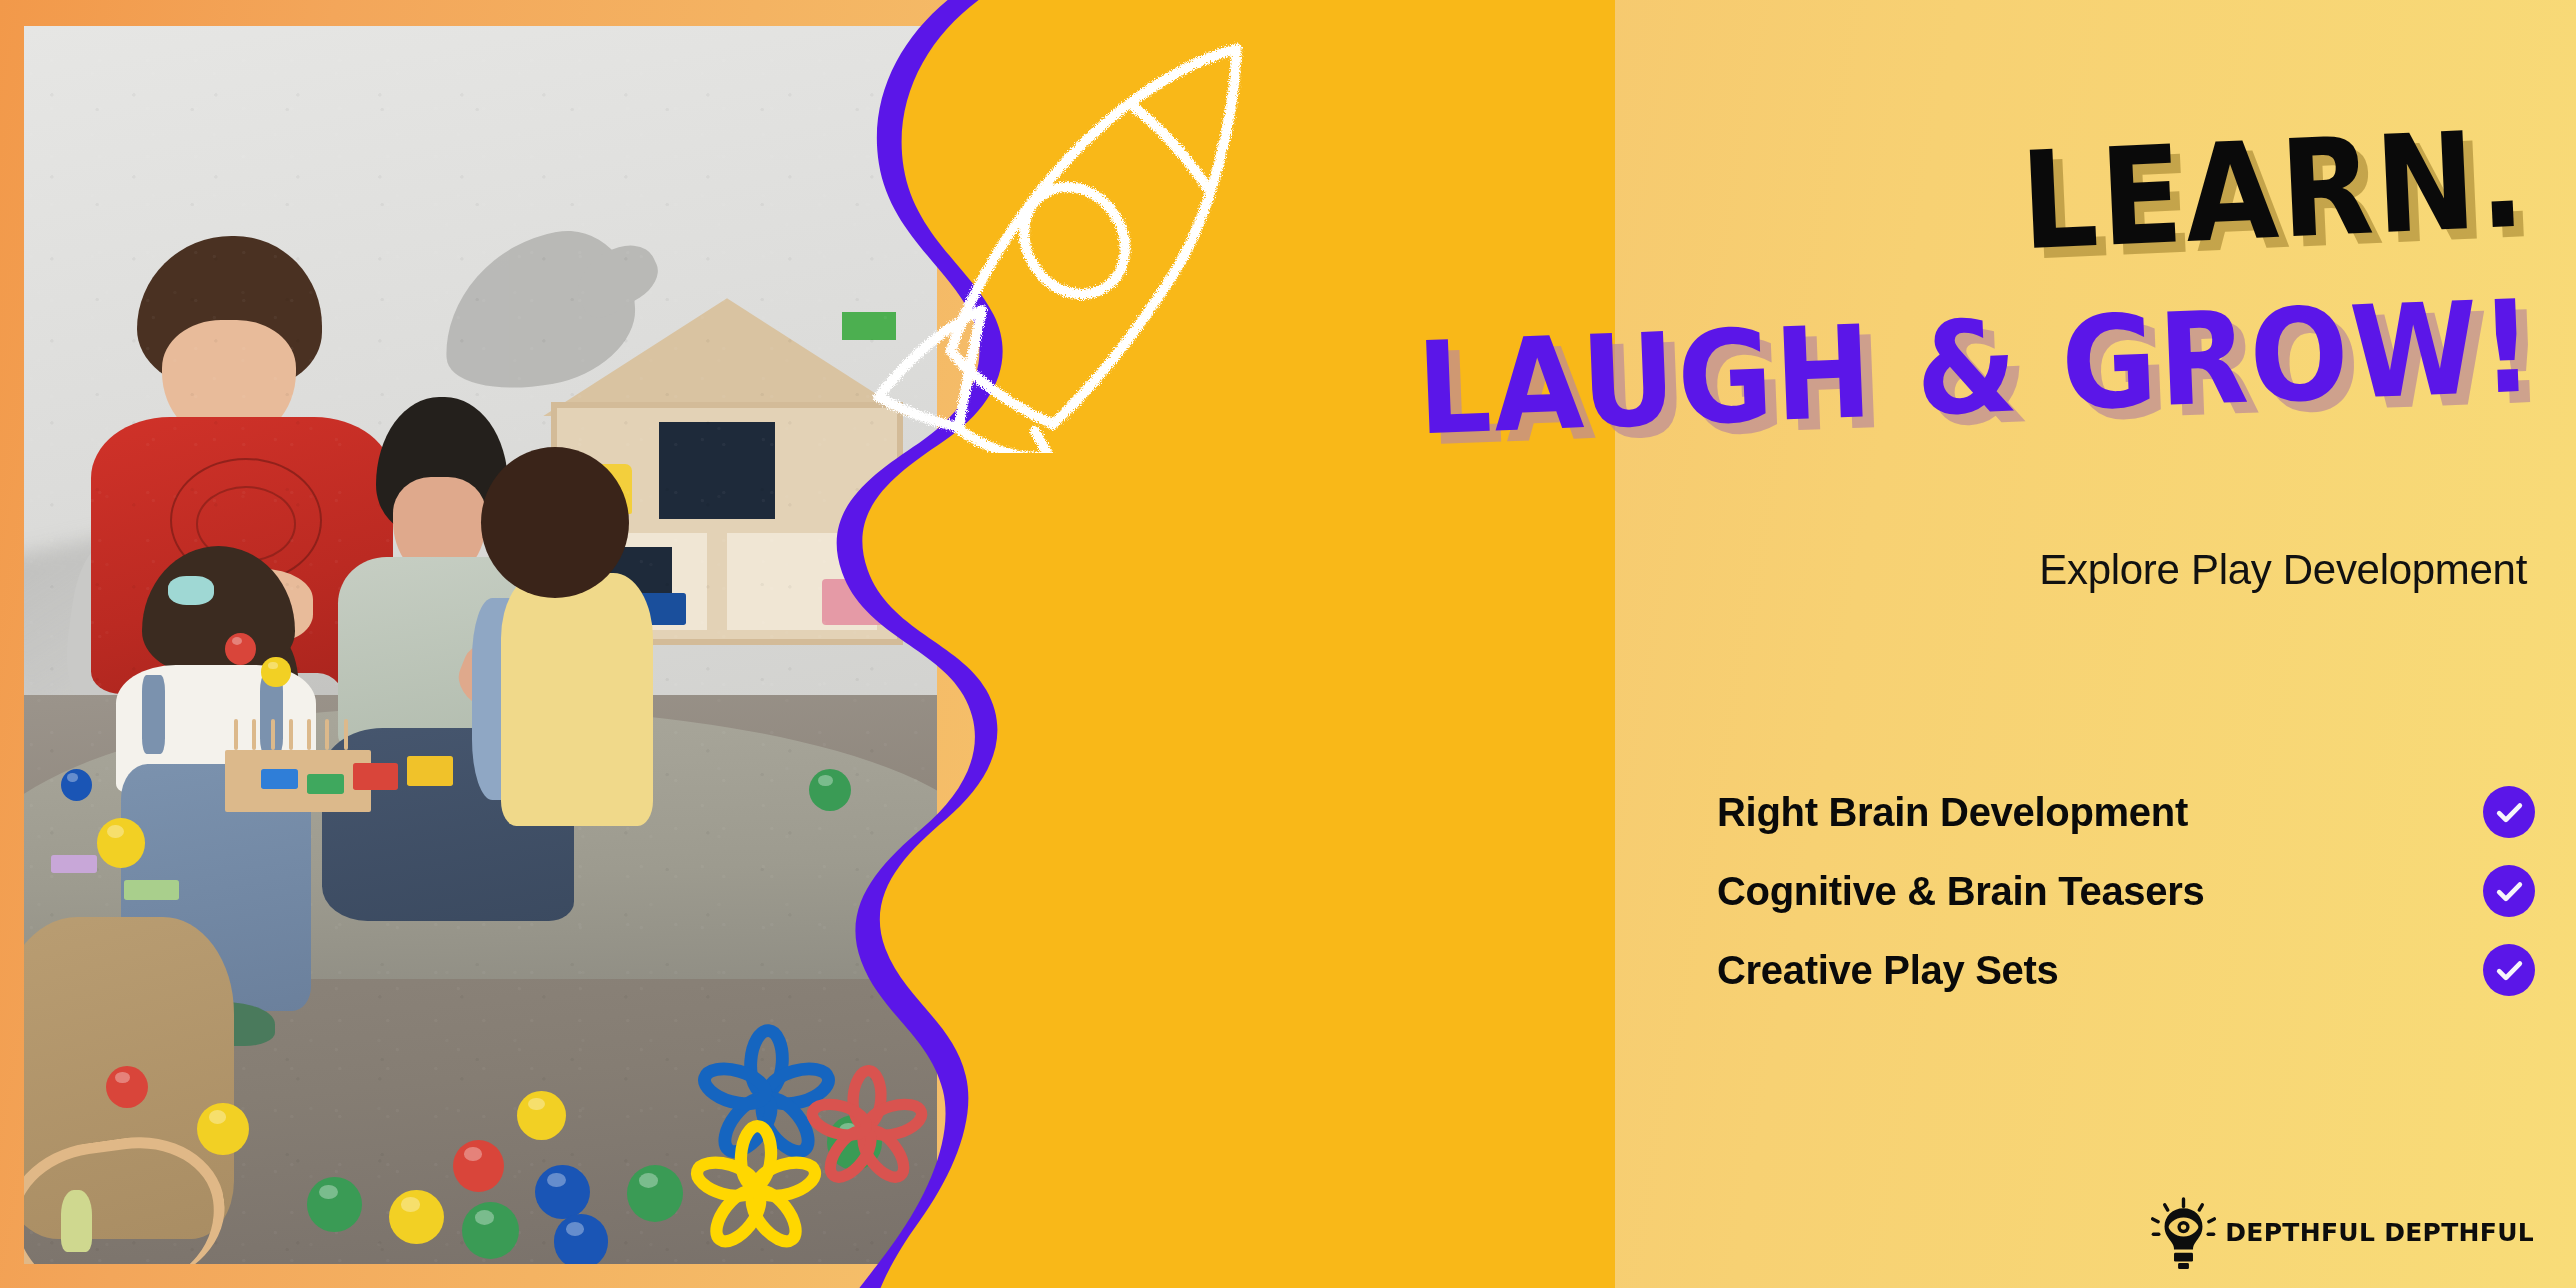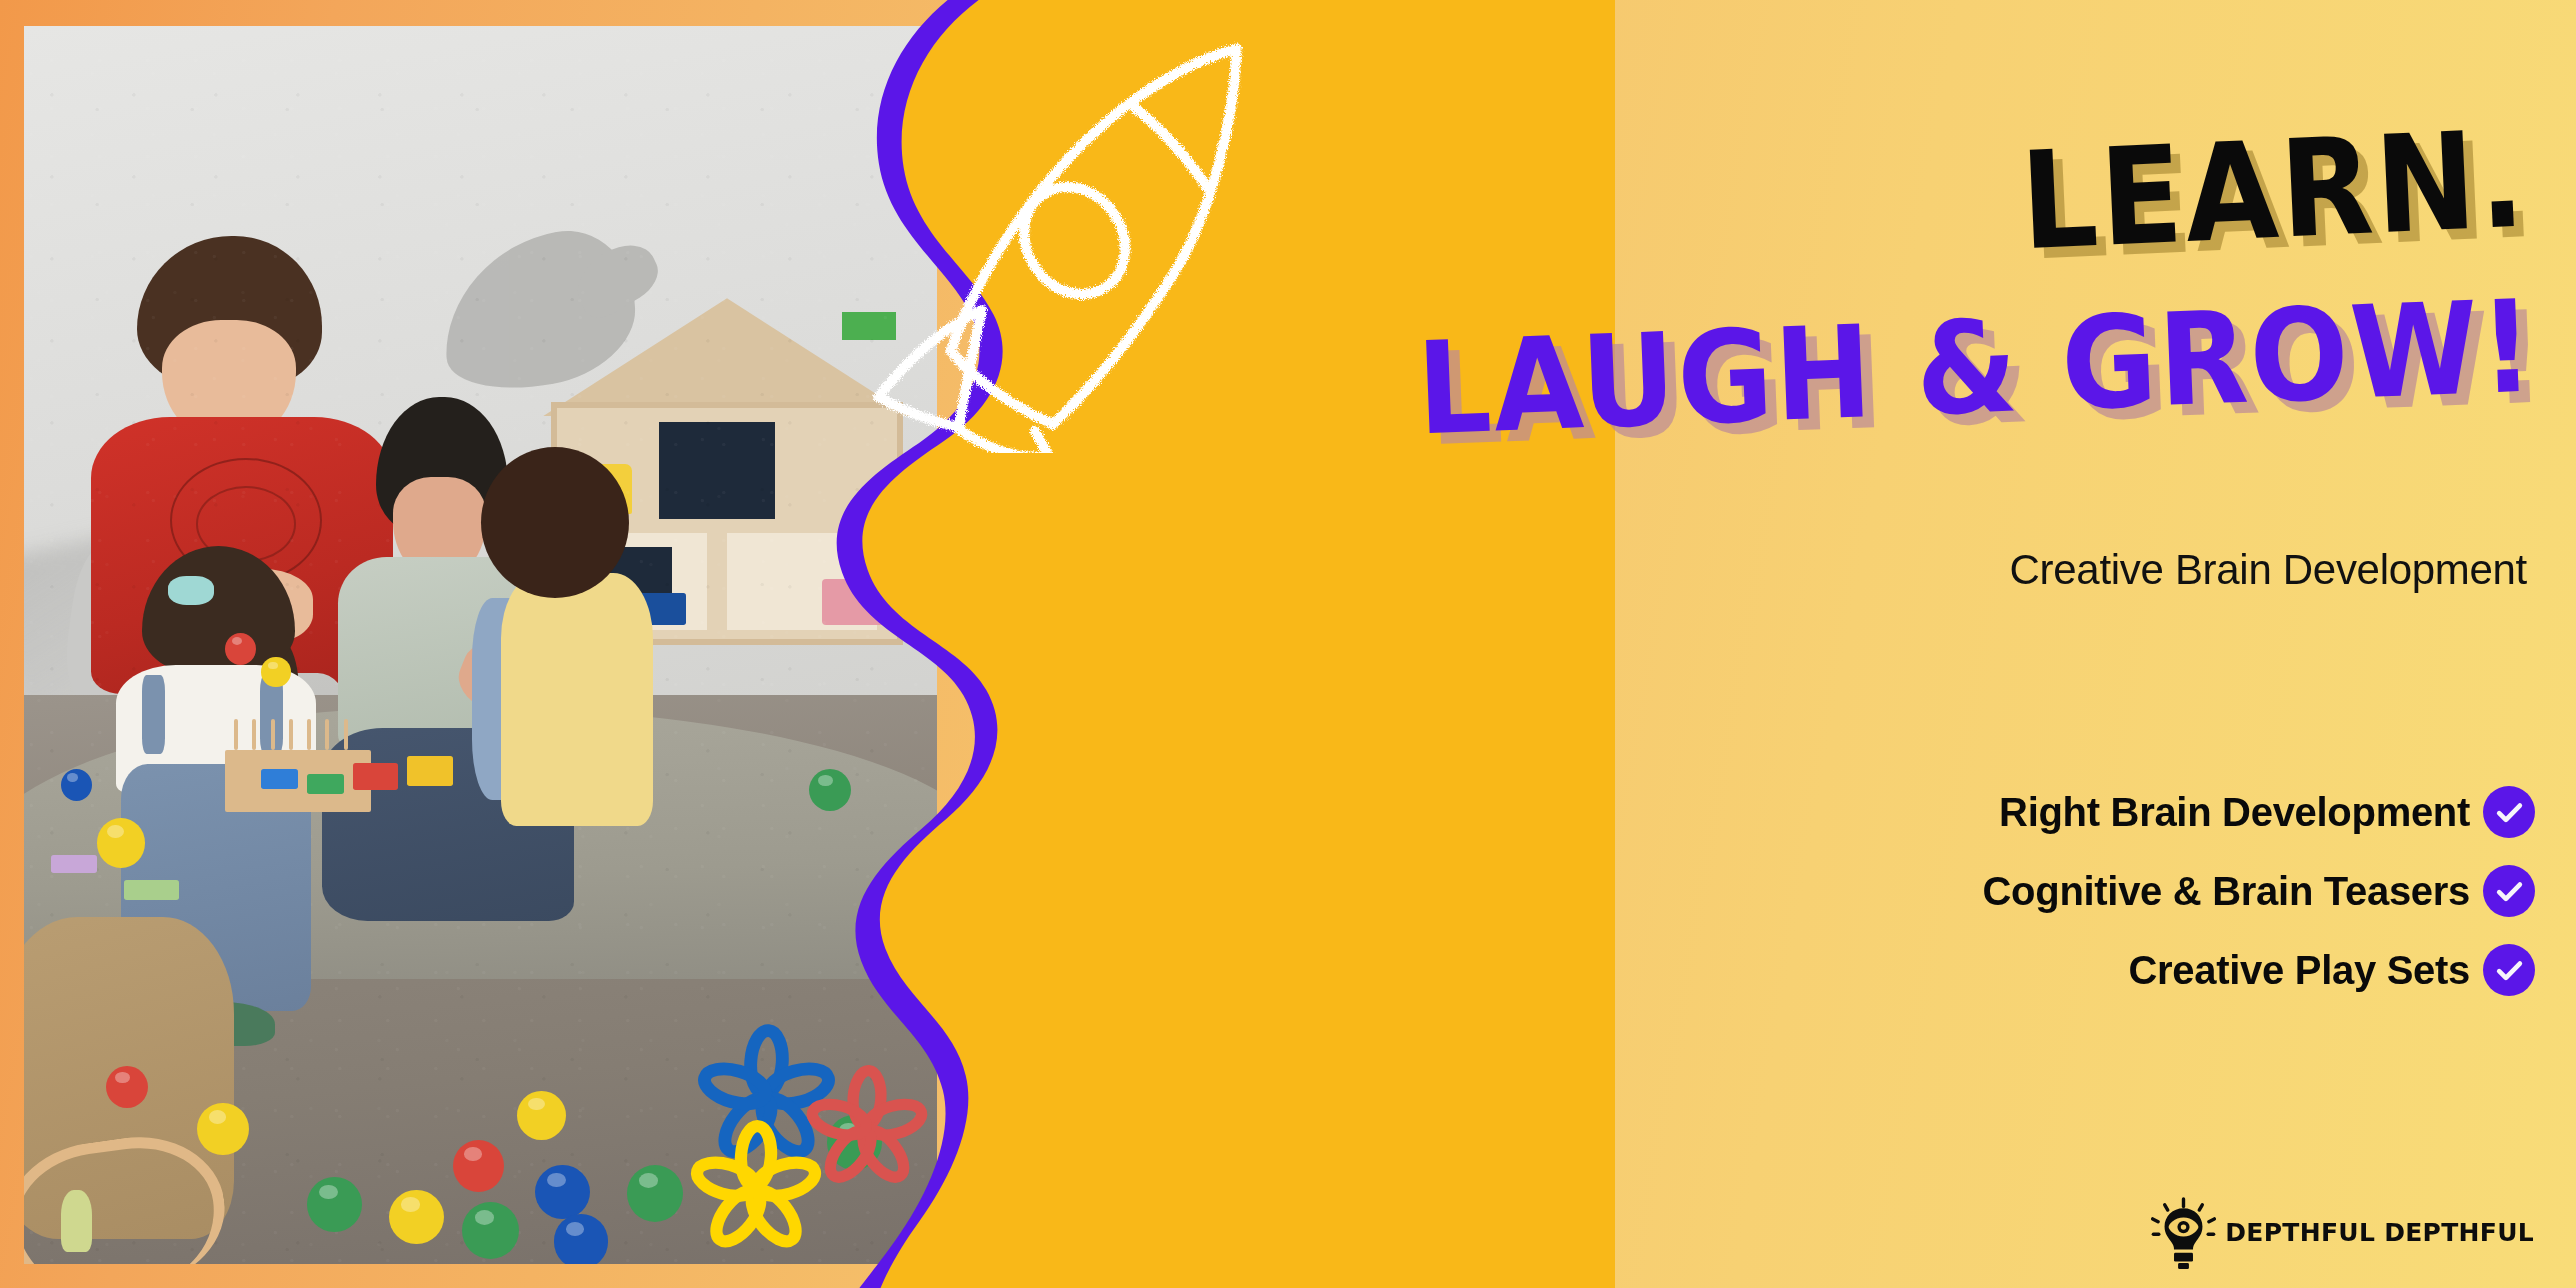--- a/index.html
+++ b/index.html
@@ -170,21 +170,21 @@
     text-shadow:11px 10.2px 0 rgba(190,140,150,.72);
     white-space:nowrap;
   }
   .subtitle{
     position:absolute; right:49px; top:545px; text-align:right;
     font-family:"Liberation Sans", sans-serif;
     font-size:42px; font-weight:400; color:#111; line-height:1.18;
     letter-spacing:-0.3px; white-space:nowrap;
   }
   .features{ position:absolute; right:41px; top:782px; width:818px; }
-  .feature-row{ display:flex; align-items:center; justify-content:flex-end;
+  .feature-row{ display:flex; align-items:center; justify-content:space-between;
     gap:13px; margin-bottom:19px; height:60px; }
   .feature-label{ font-size:40px; font-weight:bold; color:#0a0a0a;
     letter-spacing:-0.3px; white-space:nowrap;
     font-family:"Liberation Sans", sans-serif; }
   .check-badge{ width:52px; height:52px; border-radius:50%;
     background:#5B16E8; display:flex; align-items:center; justify-content:center;
     flex:0 0 52px; }
   .check-badge svg{ width:31px; height:31px; }
 
   .badges{ position:absolute; right:42px; bottom:17.7px;
@@ -382,21 +382,21 @@
     <ellipse cx="63" cy="72" rx="11" ry="22" transform="rotate(142 63 72)"></ellipse>
     <ellipse cx="37" cy="72" rx="11" ry="22" transform="rotate(-142 37 72)"></ellipse>
     <ellipse cx="28" cy="45" rx="11" ry="22" transform="rotate(-74 28 45)"></ellipse>
   </g>
 </svg>
 
 <div class="headline-learn">LEARN.</div>
 <div class="headline-laugh">LAUGH &amp; GROW!</div>
 
 <div class="subtitle">
-  <div>Creative Brain Development</div>
+  <div>Explore Play Development</div>
 </div>
 
 <div class="features">
   <div class="feature-row">
     <span class="feature-label">Right Brain Development</span>
     <span class="check-badge">
       <svg viewBox="0 0 24 24" fill="none" stroke="#F7F5FB" stroke-width="3.6" stroke-linecap="round" stroke-linejoin="round">
           <path d="M4 12.5l5.2 5.2L20 6.6"></path>
         </svg>
     </span>

